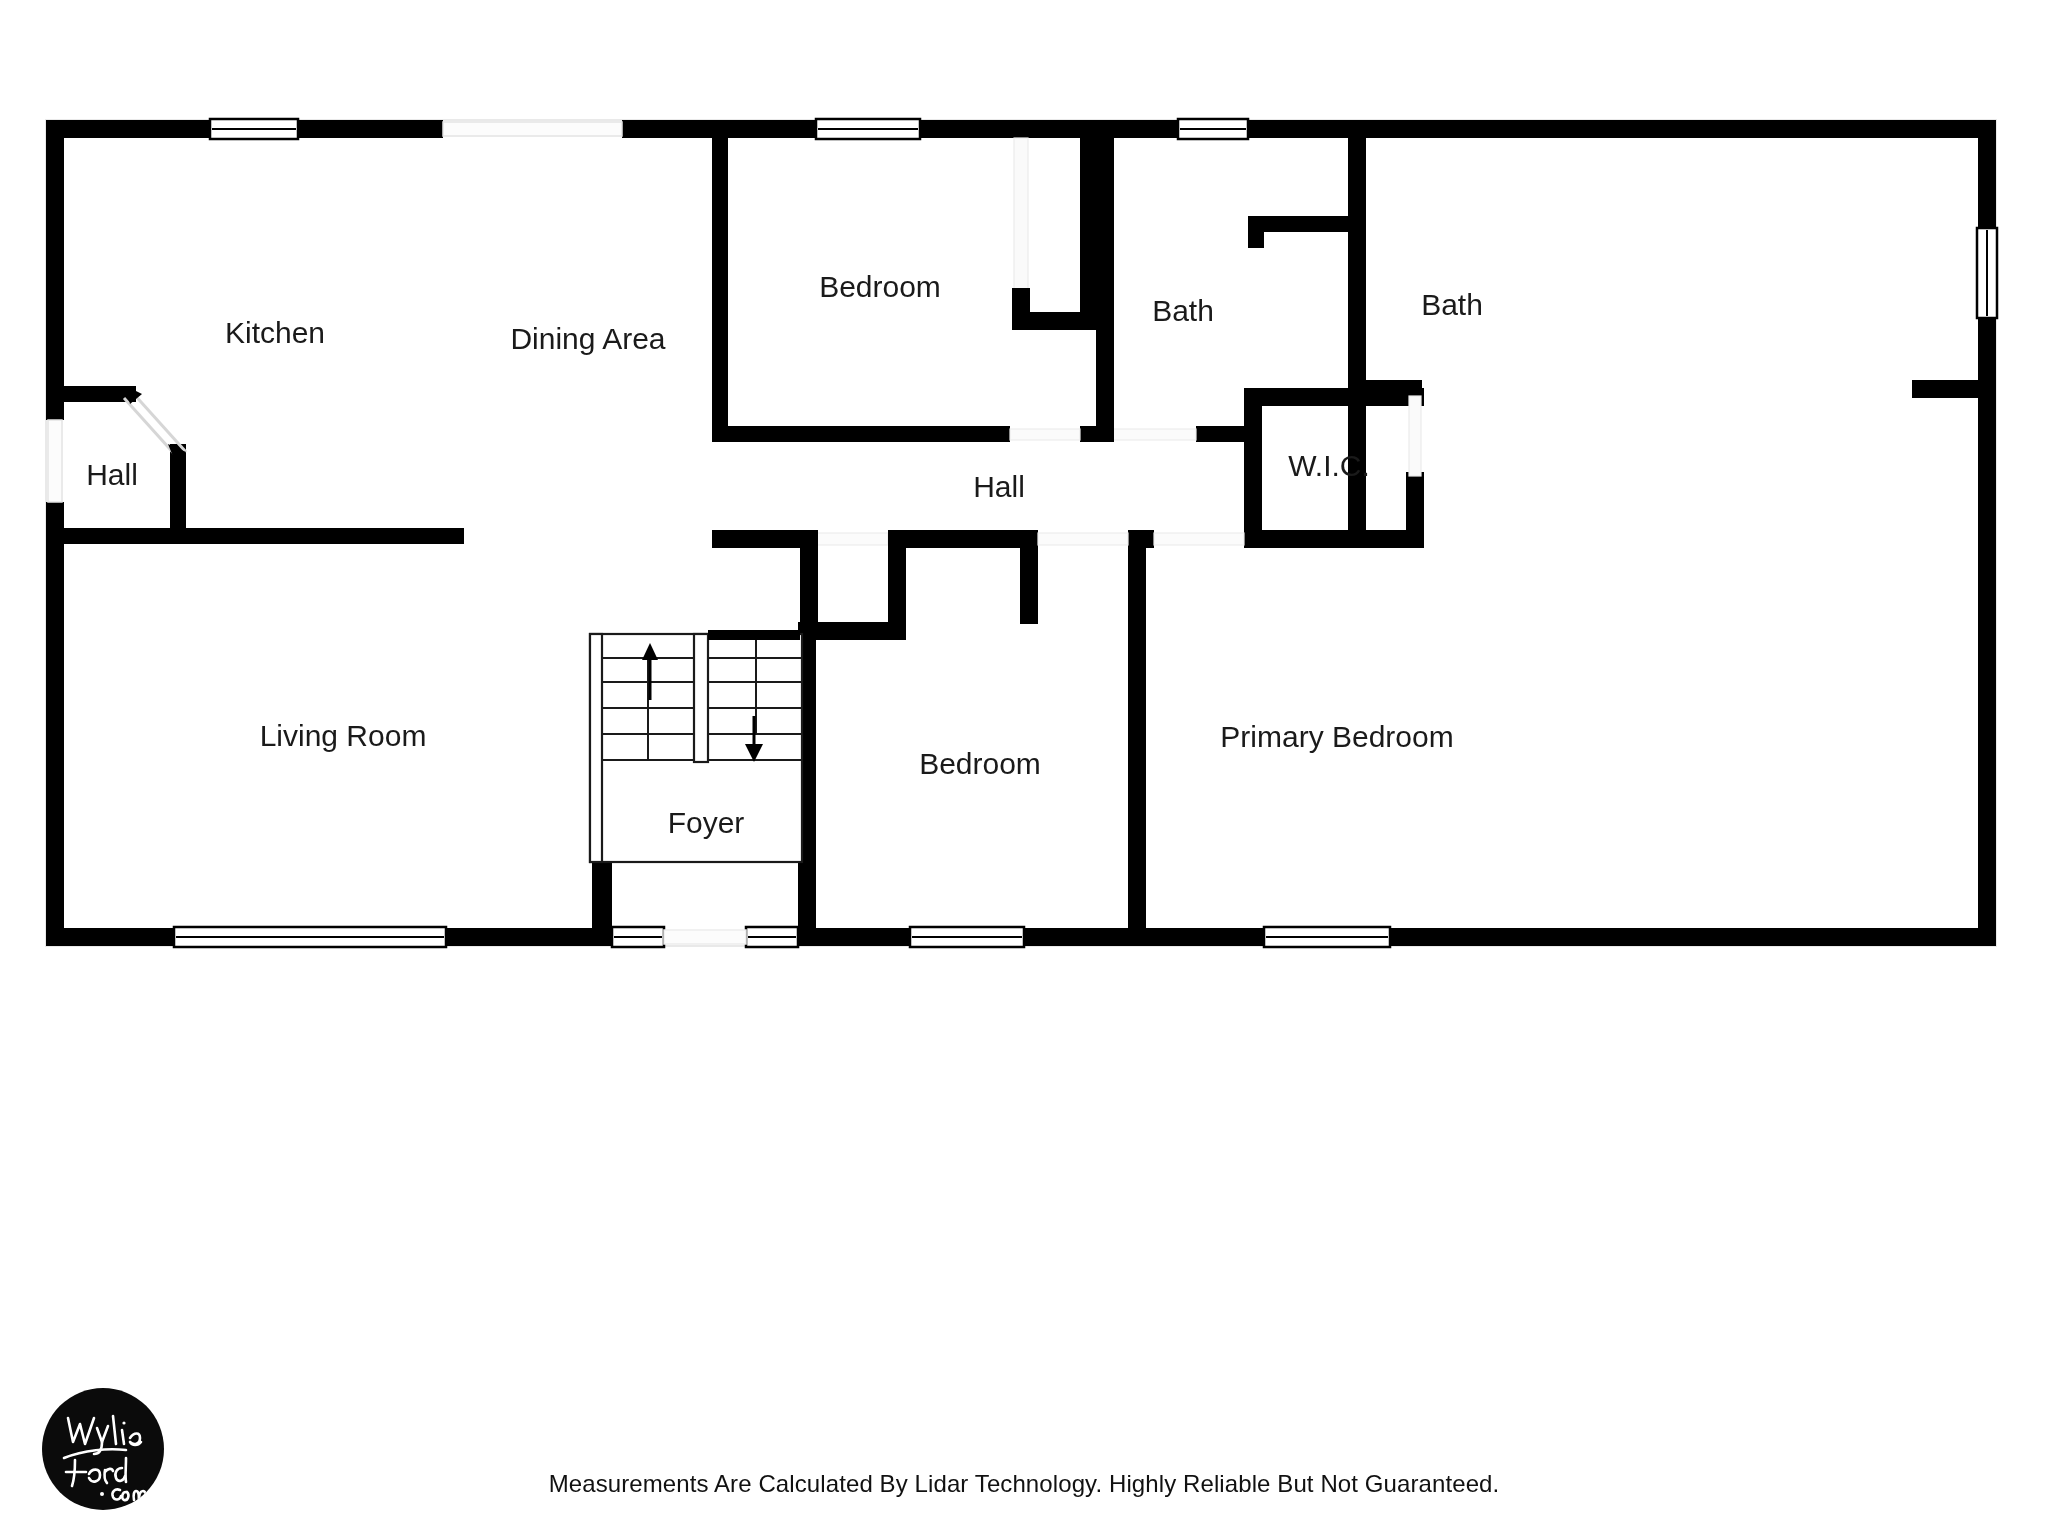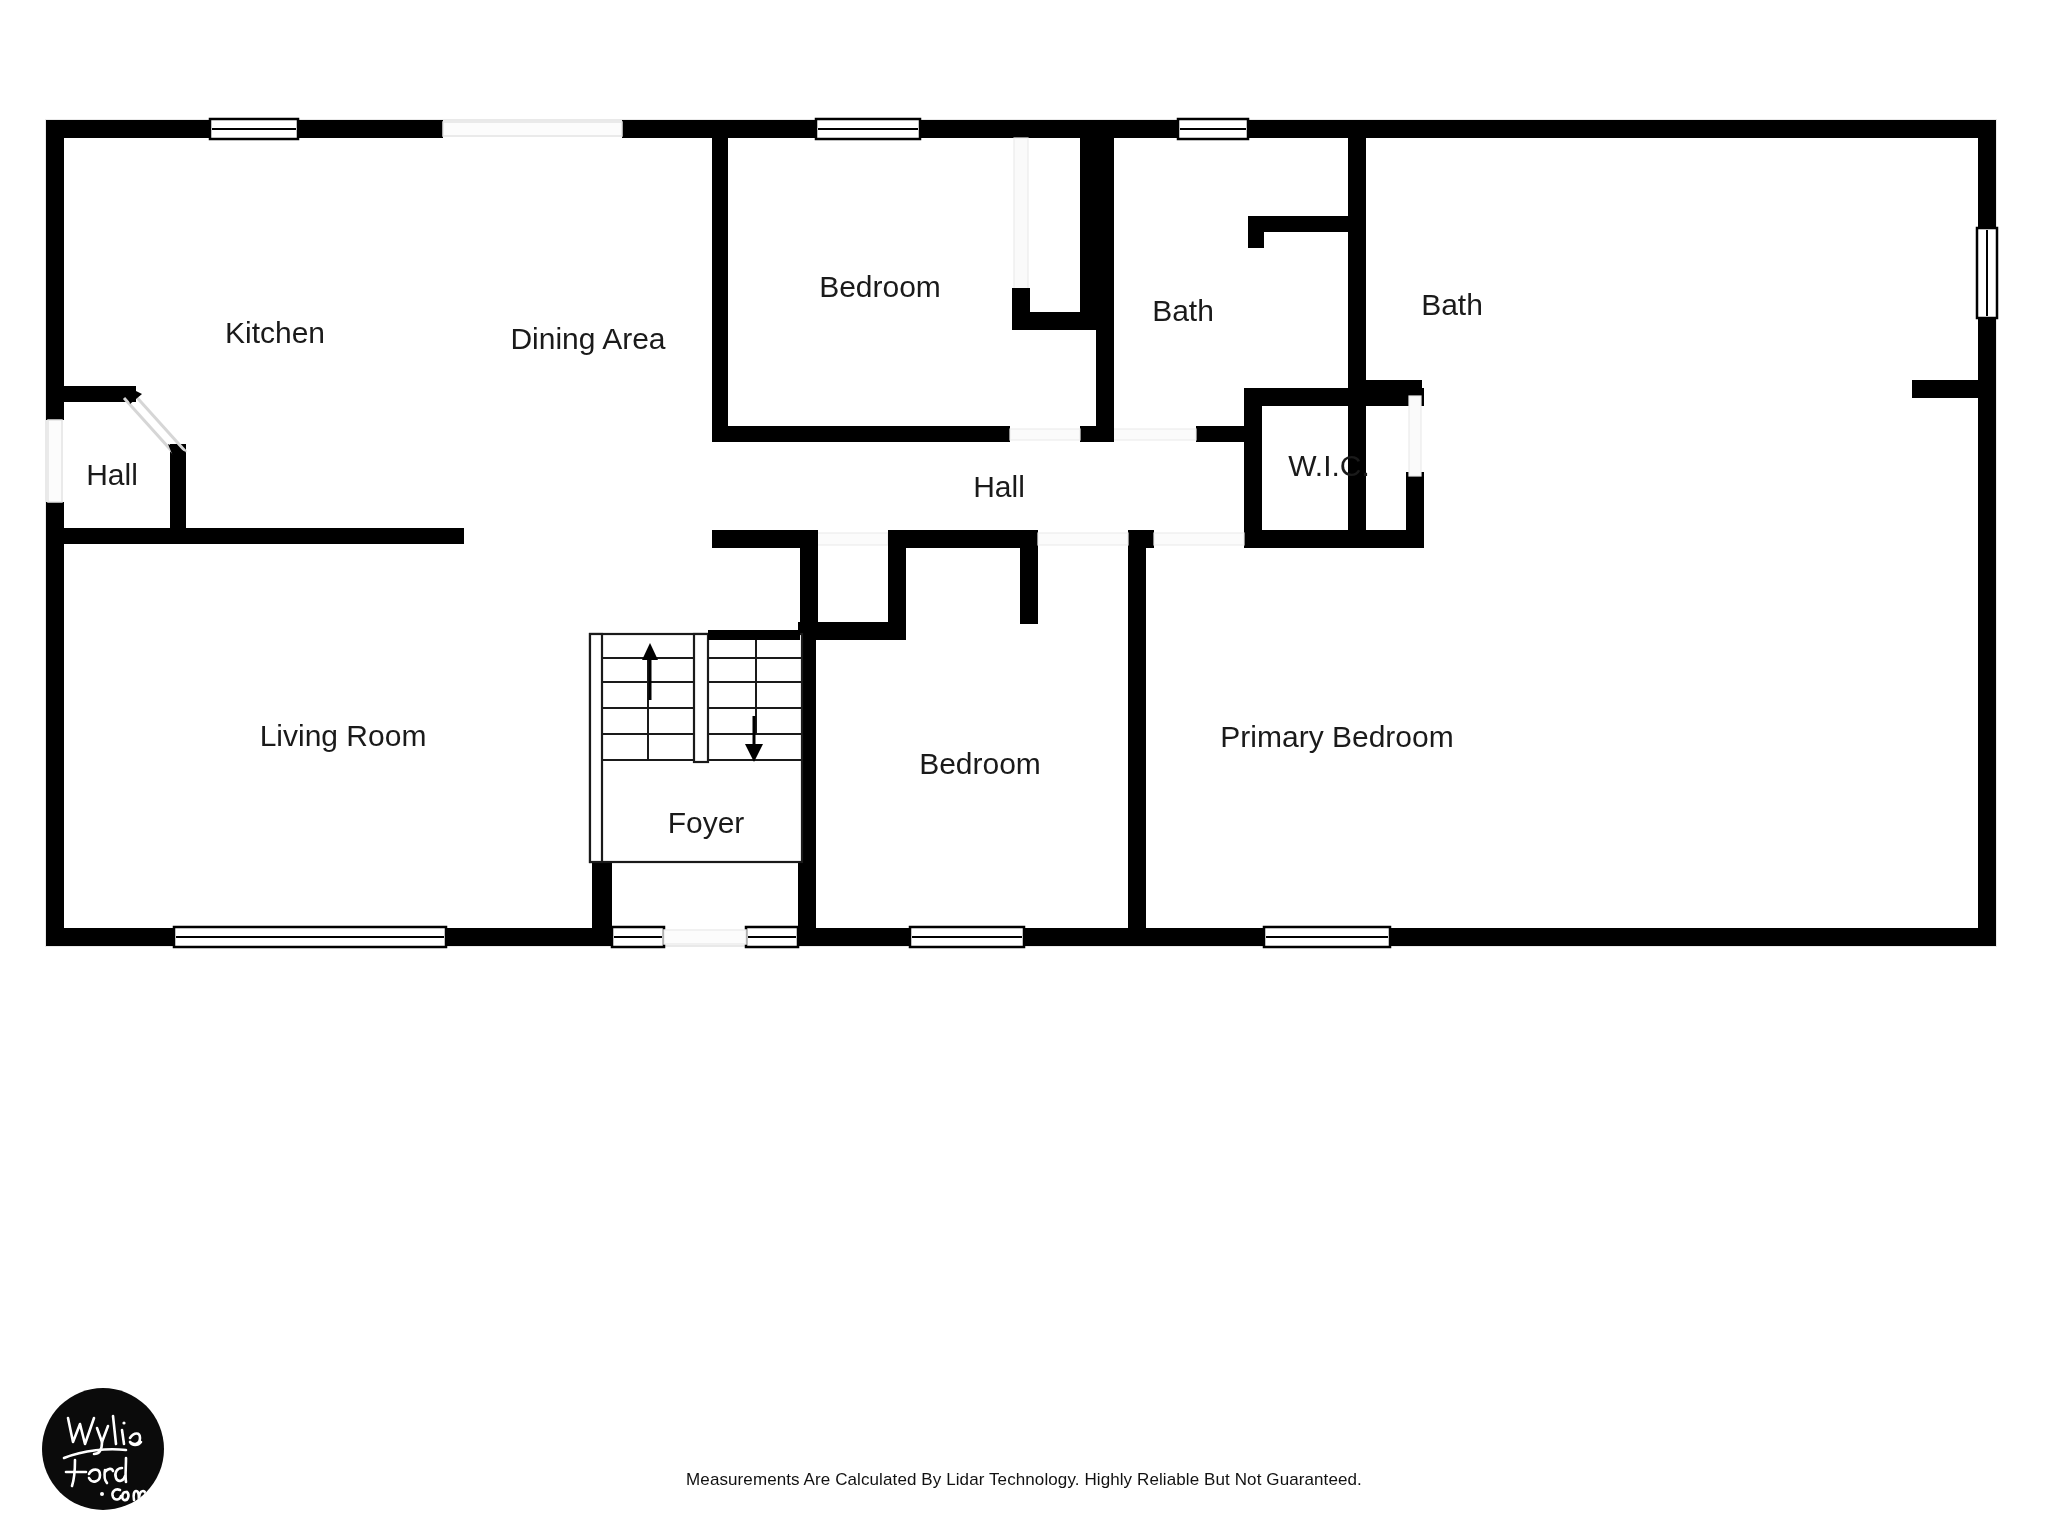--- a/index.html
+++ b/index.html
@@ -33,21 +33,21 @@
     text-anchor: middle;
     dominant-baseline: middle;
   }
   .footer-note {
     position: absolute;
     left: 0;
     top: 1470px;
     width: 2048px;
     text-align: center;
     font-family: "Liberation Sans", sans-serif;
-    font-size: 17px;
+    font-size: 24px;
     color: #111111;
     letter-spacing: 0.1px;
   }
   .logo-badge {
     position: absolute;
     left: 42px;
     top: 1388px;
     width: 122px;
     height: 122px;
     border-radius: 50%;

